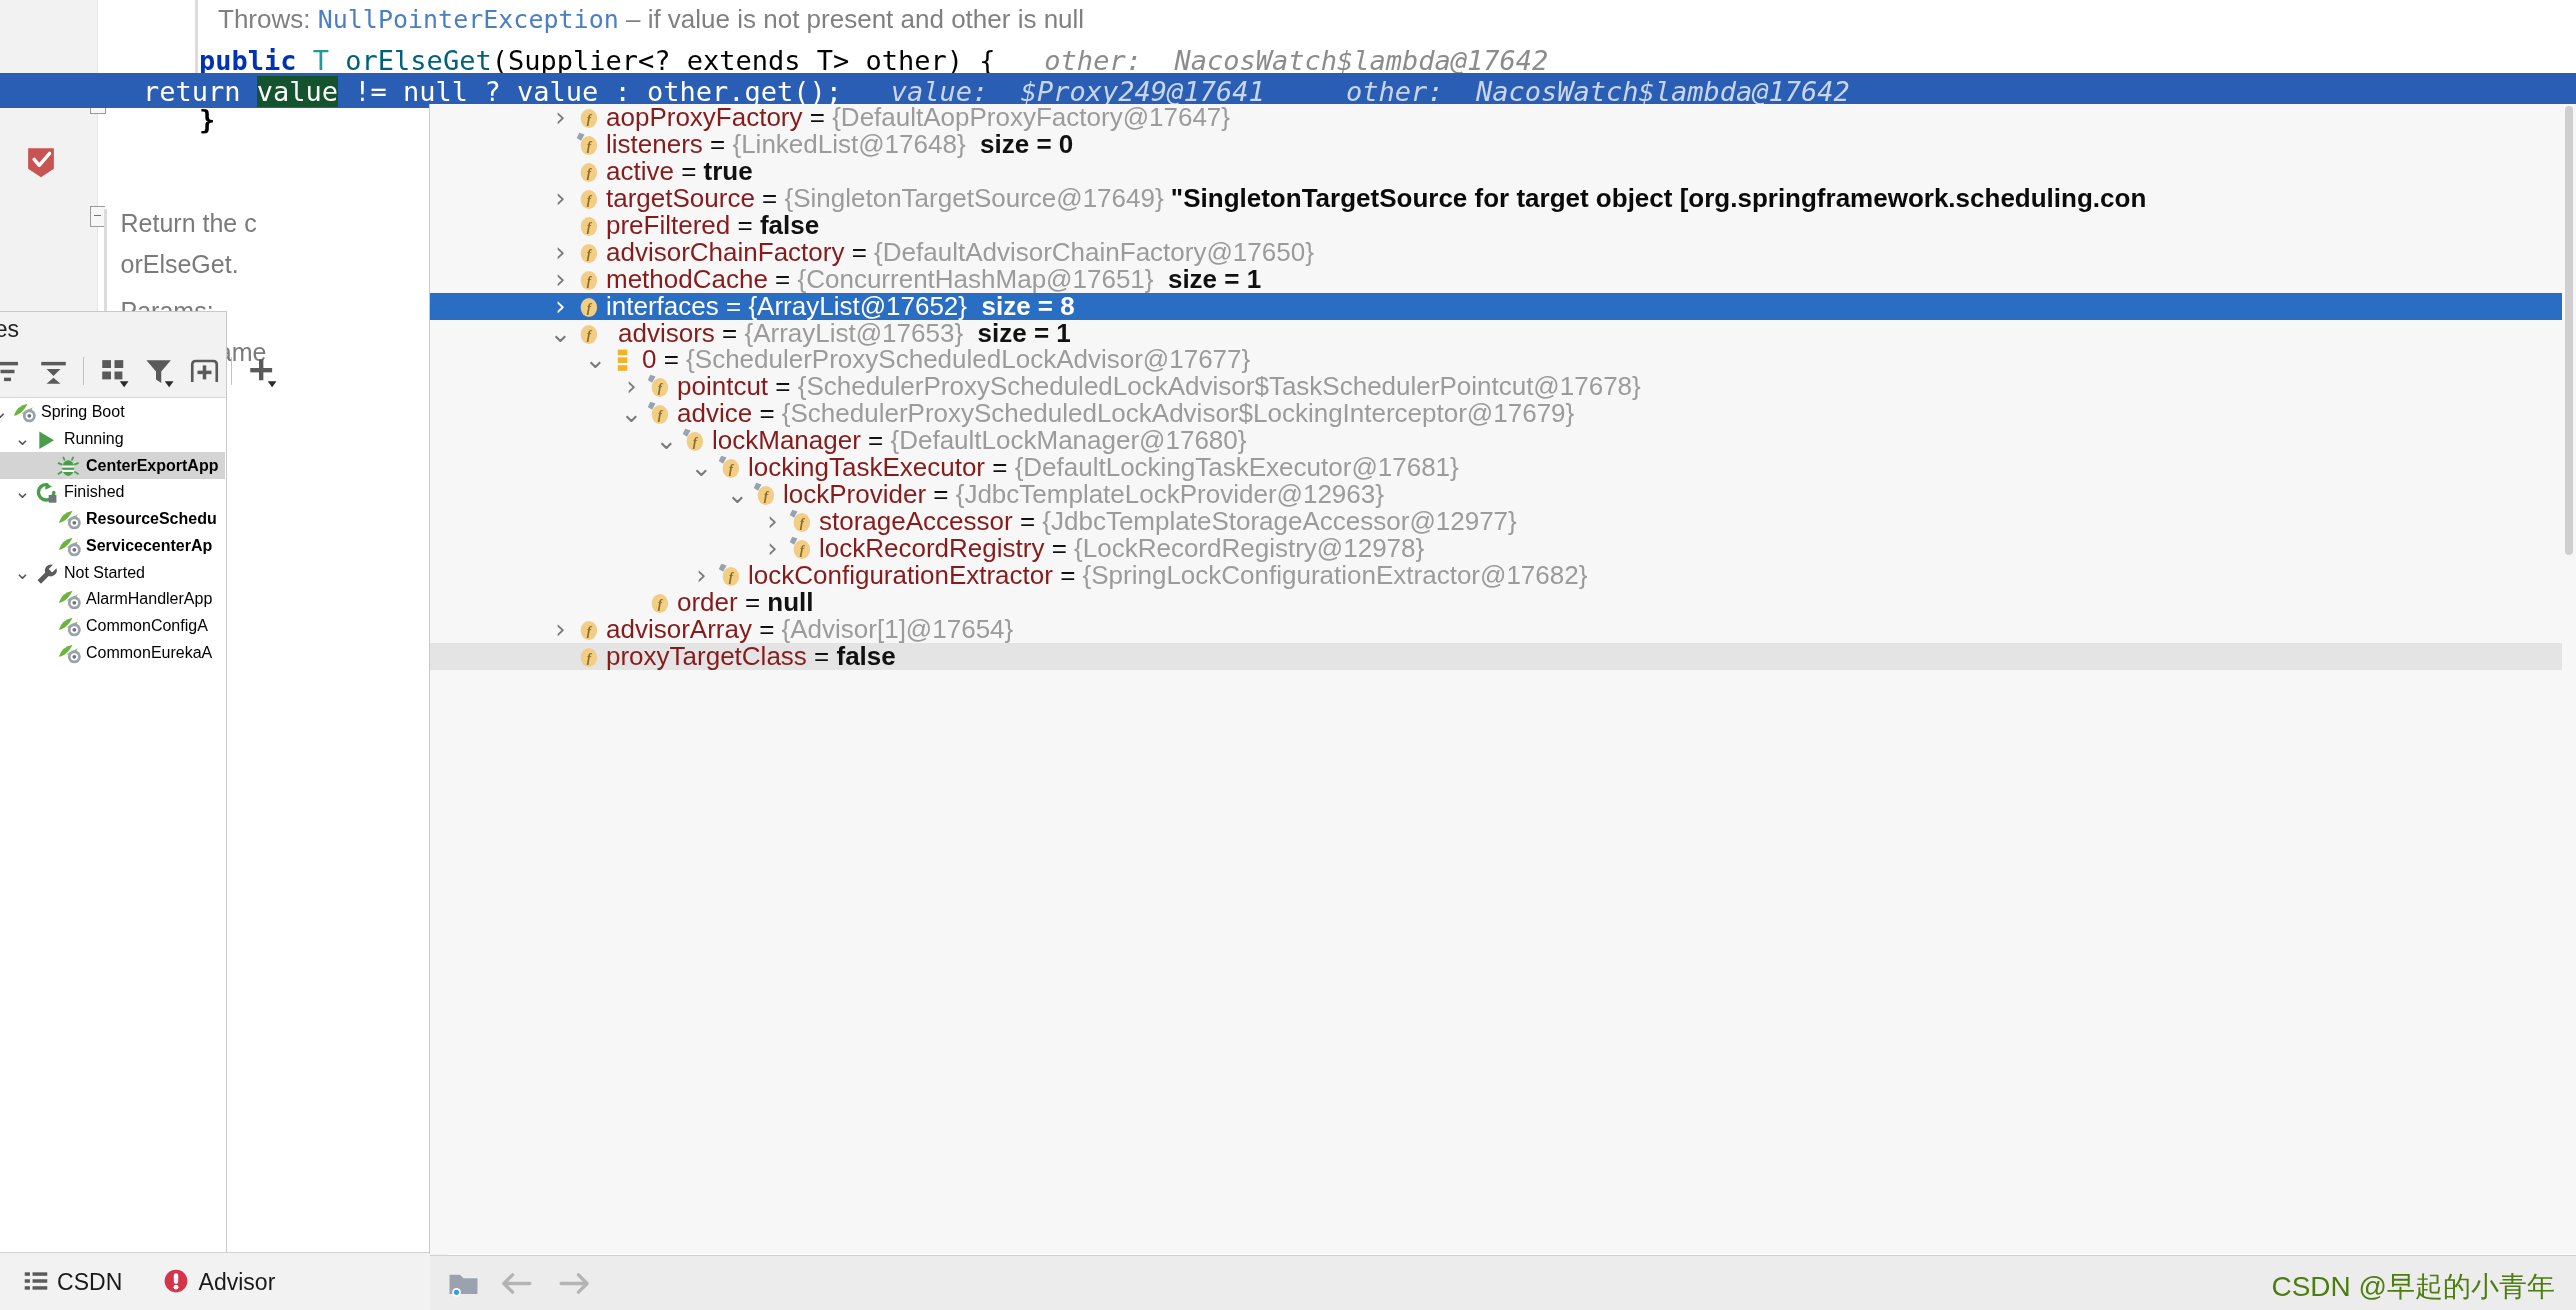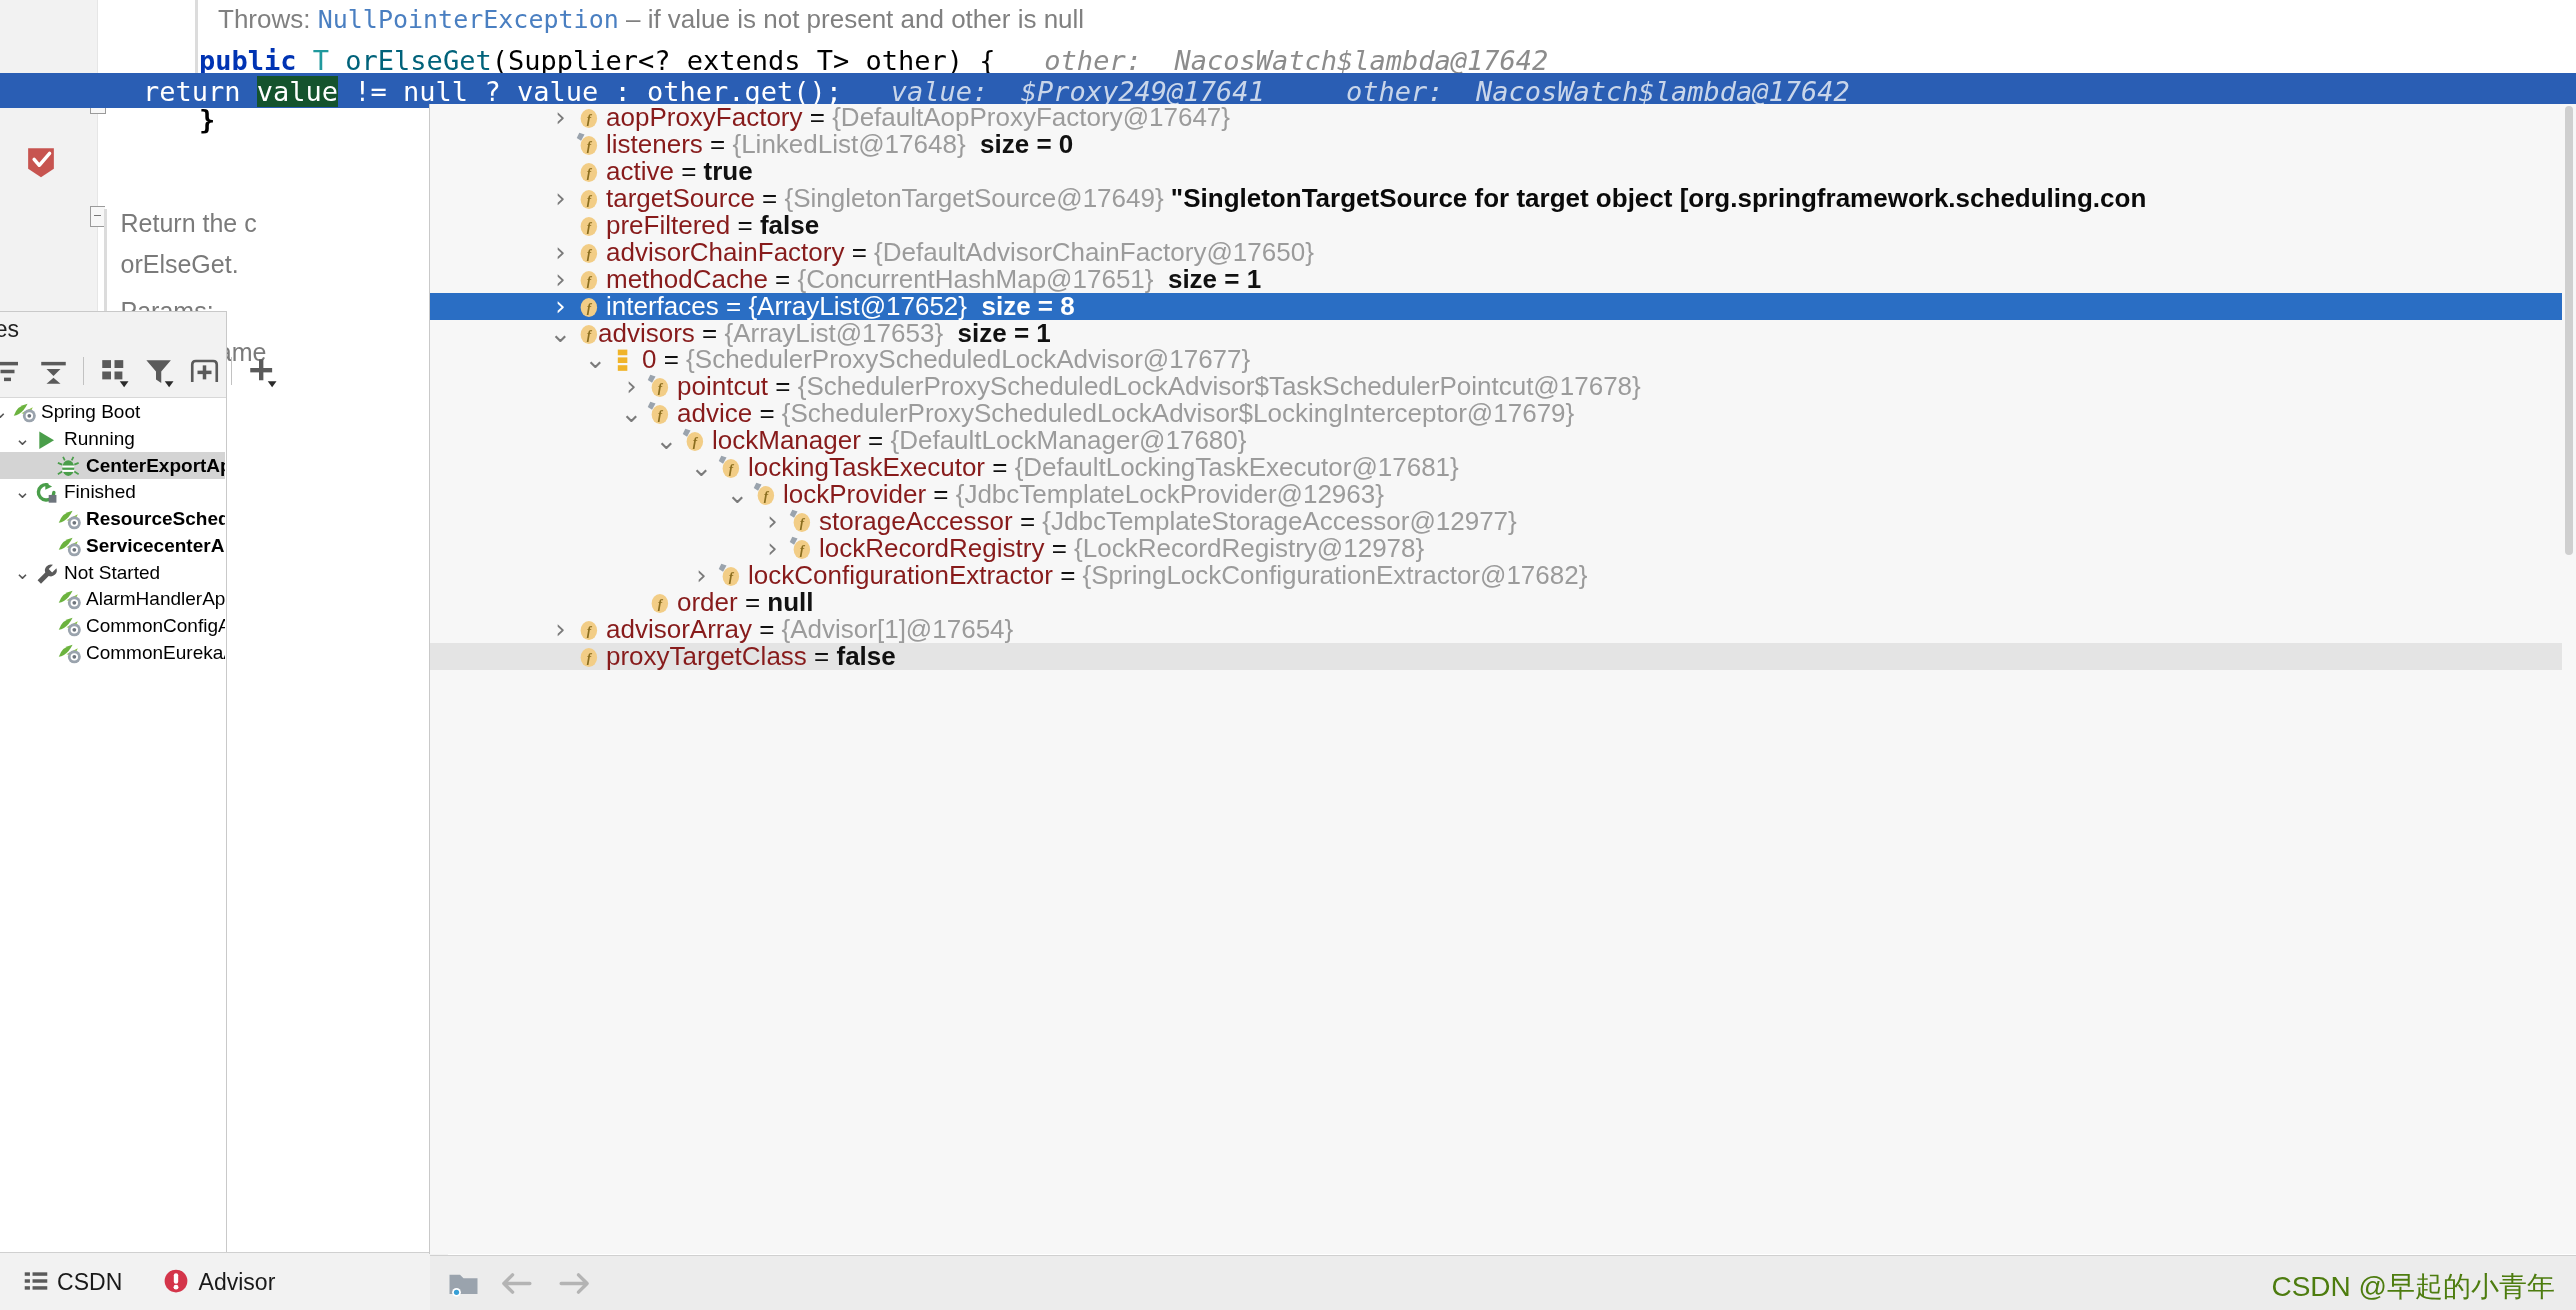--- a/index.html
+++ b/index.html
@@ -53,21 +53,21 @@
   .svc-header-title{position:absolute;left:-5.2px;top:4.3px;font-size:23px;color:#222;white-space:pre;}
   .svc-toolbar{position:absolute;left:0;top:35px;width:226px;height:50px;background:#f2f2f2;border-bottom:0.9px solid #d8d8d8;}
   .svc-tb-btn{position:absolute;top:7px;width:35px;height:35px;cursor:pointer;}
   .svc-tb-sep{position:absolute;top:10.4px;width:0.9px;height:28px;background:#c2c2c2;}
 
   .svc-tree{position:absolute;left:0;top:86px;width:225px;height:484px;background:#fff;overflow:hidden;}
   .svc-row{position:absolute;left:0;width:225px;height:27px;white-space:nowrap;cursor:pointer;}
   .svc-row.sel{background:#d4d4d4;}
   .svc-arrow{position:absolute;width:21px;height:27px;color:#555;font-size:19px;line-height:27px;text-align:center;}
   .svc-icon{position:absolute;top:3.5px;width:22.5px;height:21px;}
-  .svc-label{position:absolute;top:0.9px;font-size:19px;color:#000;line-height:25px;white-space:nowrap;}
+  .svc-label{position:absolute;top:0.9px;font-size:16px;color:#000;line-height:25px;white-space:nowrap;}
   .svc-label.bold{font-weight:bold;}
 
   
   .bottom-strip{position:absolute;left:0;top:1252px;width:448px;height:58px;background:#f2f2f2;border-top:0.9px solid #d0d0d0;}
   .strip-item{position:absolute;top:12px;height:35px;cursor:pointer;display:flex;align-items:center;}
   .strip-label{font-size:23px;color:#1a1a1a;margin-left:8.6px;}
 
   
   .vars{position:absolute;left:429px;top:104px;width:2147px;height:1150px;background:#f7f7f7;border-left:0.9px solid #c9c9c9;overflow:hidden;}
   .var-row{position:absolute;left:0;width:2147px;height:51px;white-space:nowrap;cursor:pointer;}
@@ -383,21 +383,21 @@
             <text x="16" y="21" font-family="Liberation Serif, serif" font-style="italic" font-size="15" font-weight="bold" fill="#8a6d1f" text-anchor="middle">f</text>
           </svg></div>
         <div class="var-text" style="left: 176px; line-height: 27px;"><span class="vn">interfaces</span><span class="vv"> = </span><span class="vt">{ArrayList@17652}</span><span class="vs">  size = 8</span></div>
       </div>
       <div class="var-row" style="top: 216px; height: 27px;">
         <div class="var-arrow" style="left: 116px; height: 27px; line-height: 27px;">⌄</div>
         <div style="position: absolute; left: 145px; top: 0.9px; width: 26px; height: 26px;"><svg width="26" height="26" viewBox="0 0 30 30">
             <ellipse cx="16" cy="15.5" rx="9.5" ry="11" fill="#f2cd86"></ellipse>
             <text x="16" y="21" font-family="Liberation Serif, serif" font-style="italic" font-size="15" font-weight="bold" fill="#8a6d1f" text-anchor="middle">f</text>
           </svg></div>
-        <div class="var-text" style="left: 168px; line-height: 27px;"><span class="vn">advisors</span><span class="vv"> = </span><span class="vt">{ArrayList@17653}</span><span class="vs">  size = 1</span></div>
+        <div class="var-text" style="left: 188px; line-height: 27px;"><span class="vn">advisors</span><span class="vv"> = </span><span class="vt">{ArrayList@17653}</span><span class="vs">  size = 1</span></div>
       </div>
       <div class="var-row" style="top: 242px; height: 27px;">
         <div class="var-arrow" style="left: 151px; height: 27px; line-height: 27px;">⌄</div>
         <div style="position: absolute; left: 180px; top: 0.9px; width: 26px; height: 26px;"><svg width="26" height="26" viewBox="0 0 30 30">
             <rect x="9" y="3" width="11" height="6.5" fill="#f0b429"></rect>
             <rect x="9" y="12" width="11" height="6.5" fill="#f0b429"></rect>
             <rect x="9" y="21" width="11" height="6.5" fill="#f0b429"></rect>
           </svg></div>
         <div class="var-text" style="left: 212px; line-height: 27px;"><span class="vn">0</span><span class="vv"> = </span><span class="vt">{SchedulerProxyScheduledLockAdvisor@17677}</span></div>
       </div>

